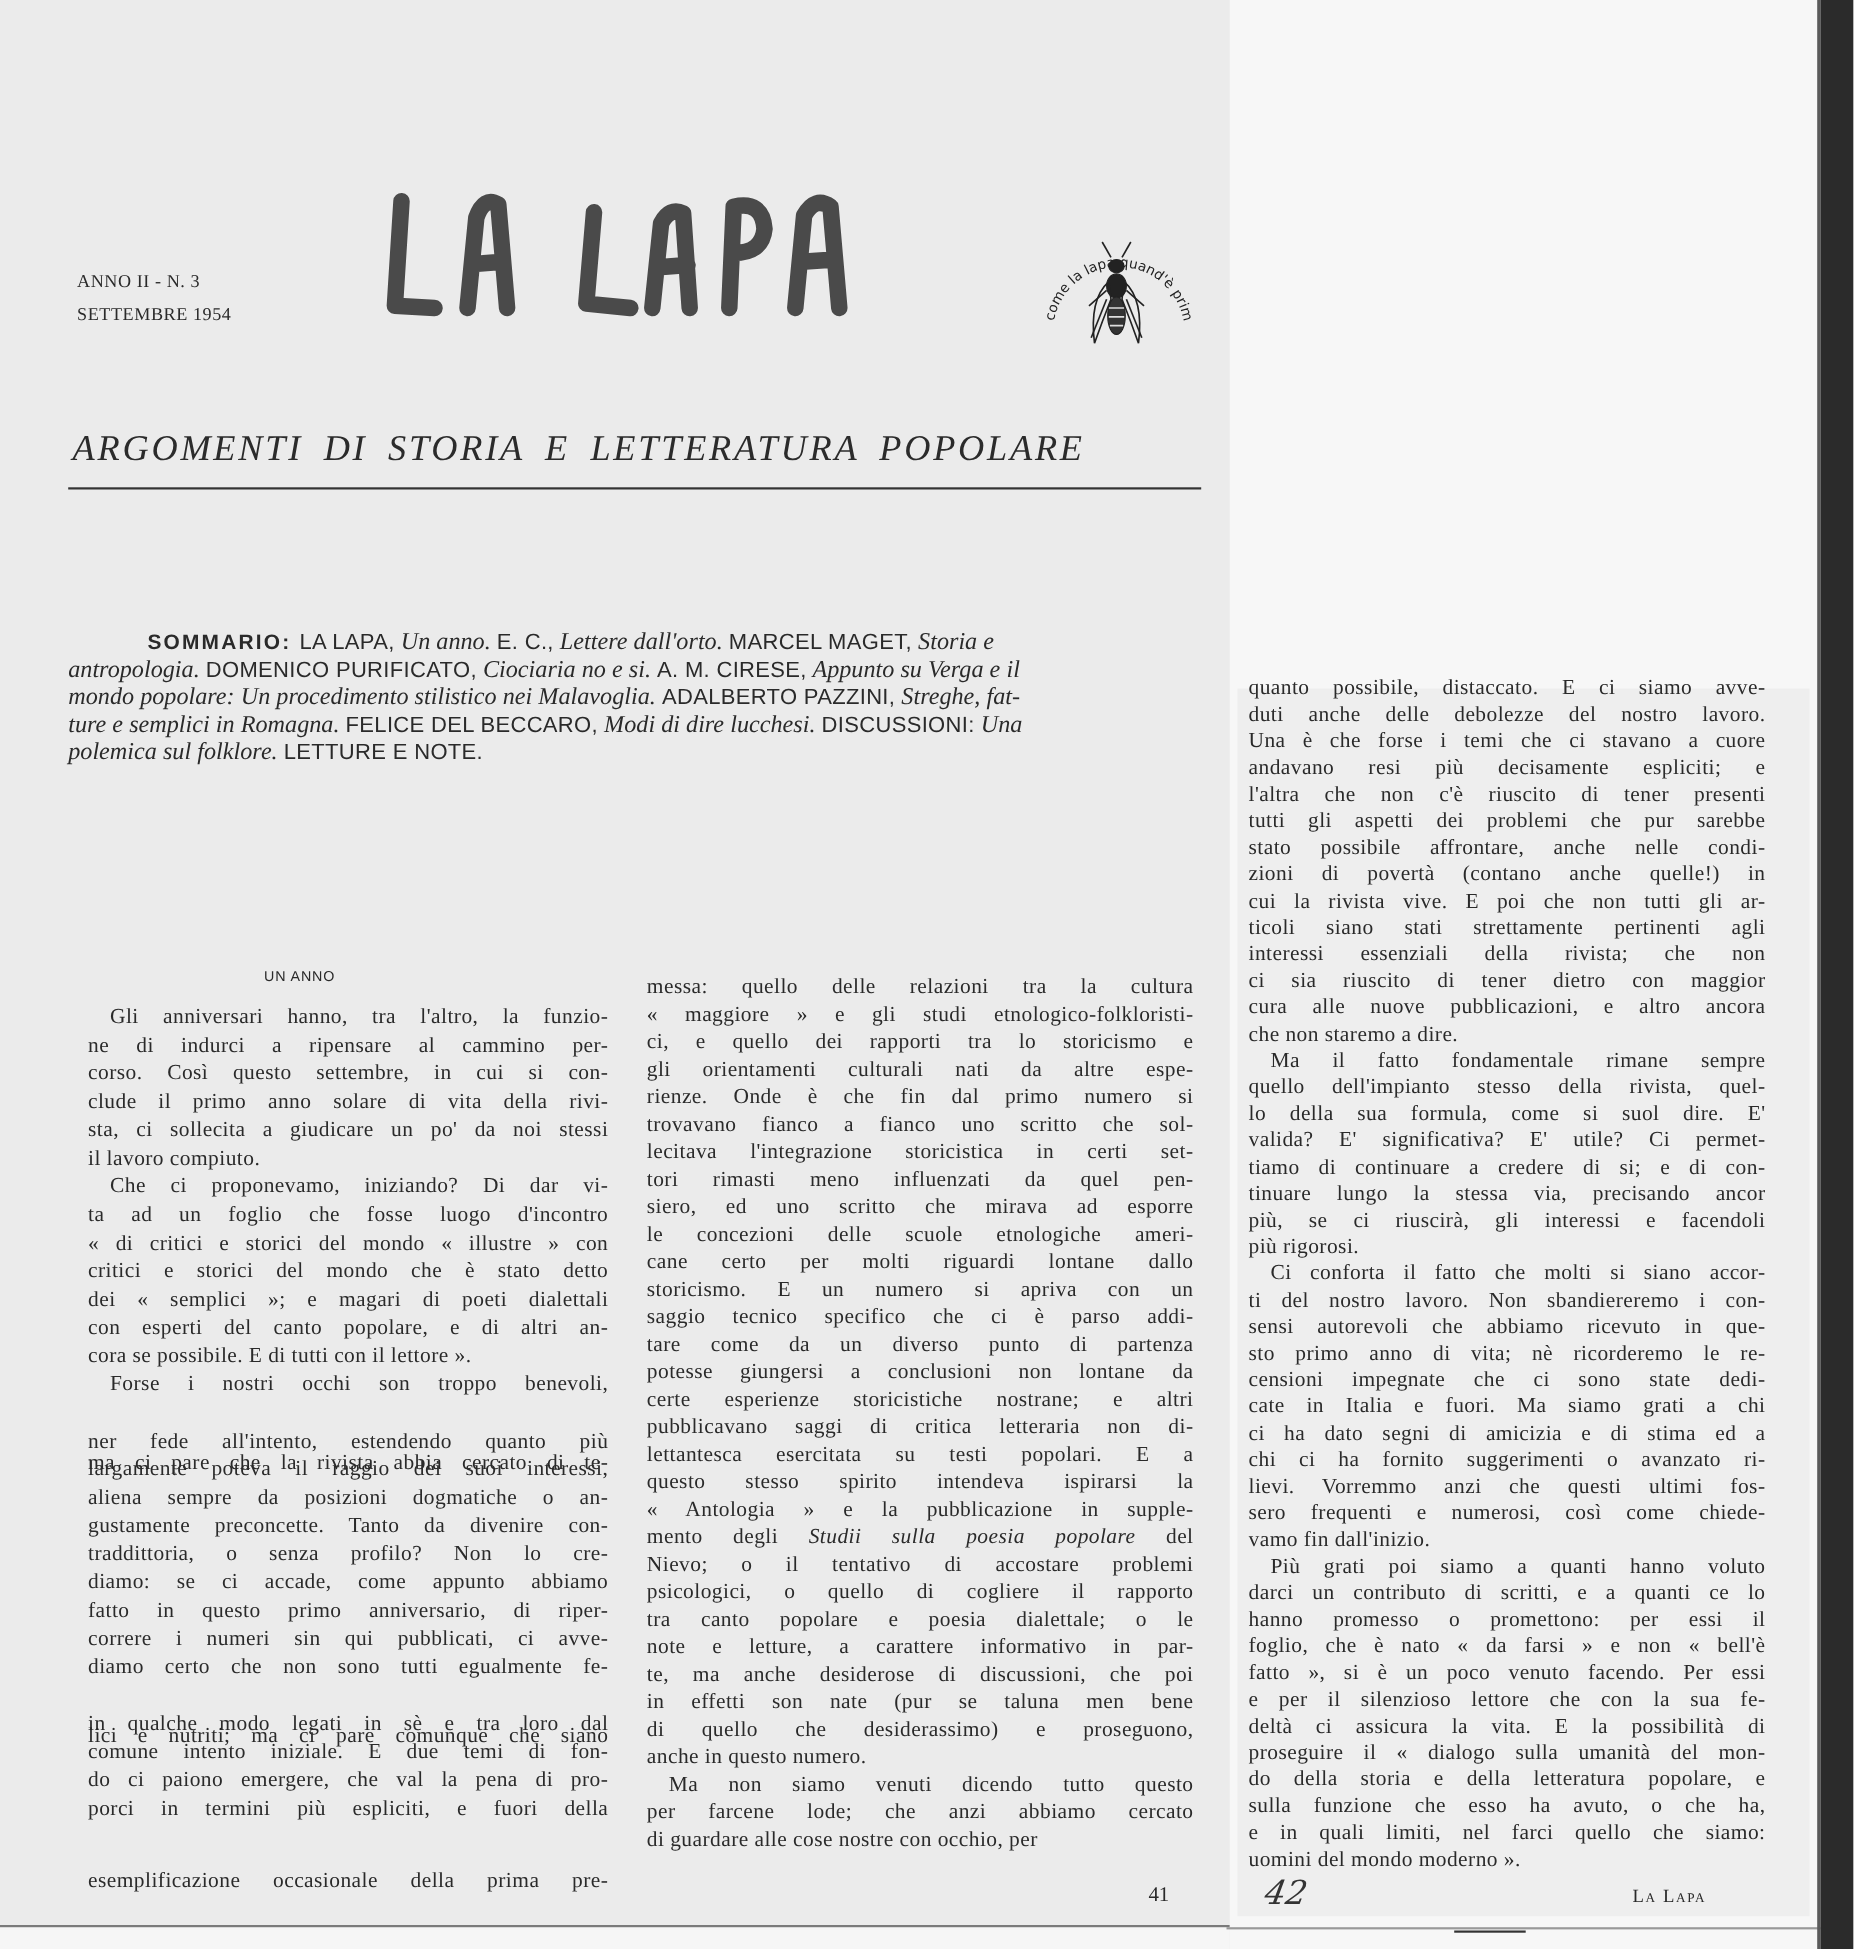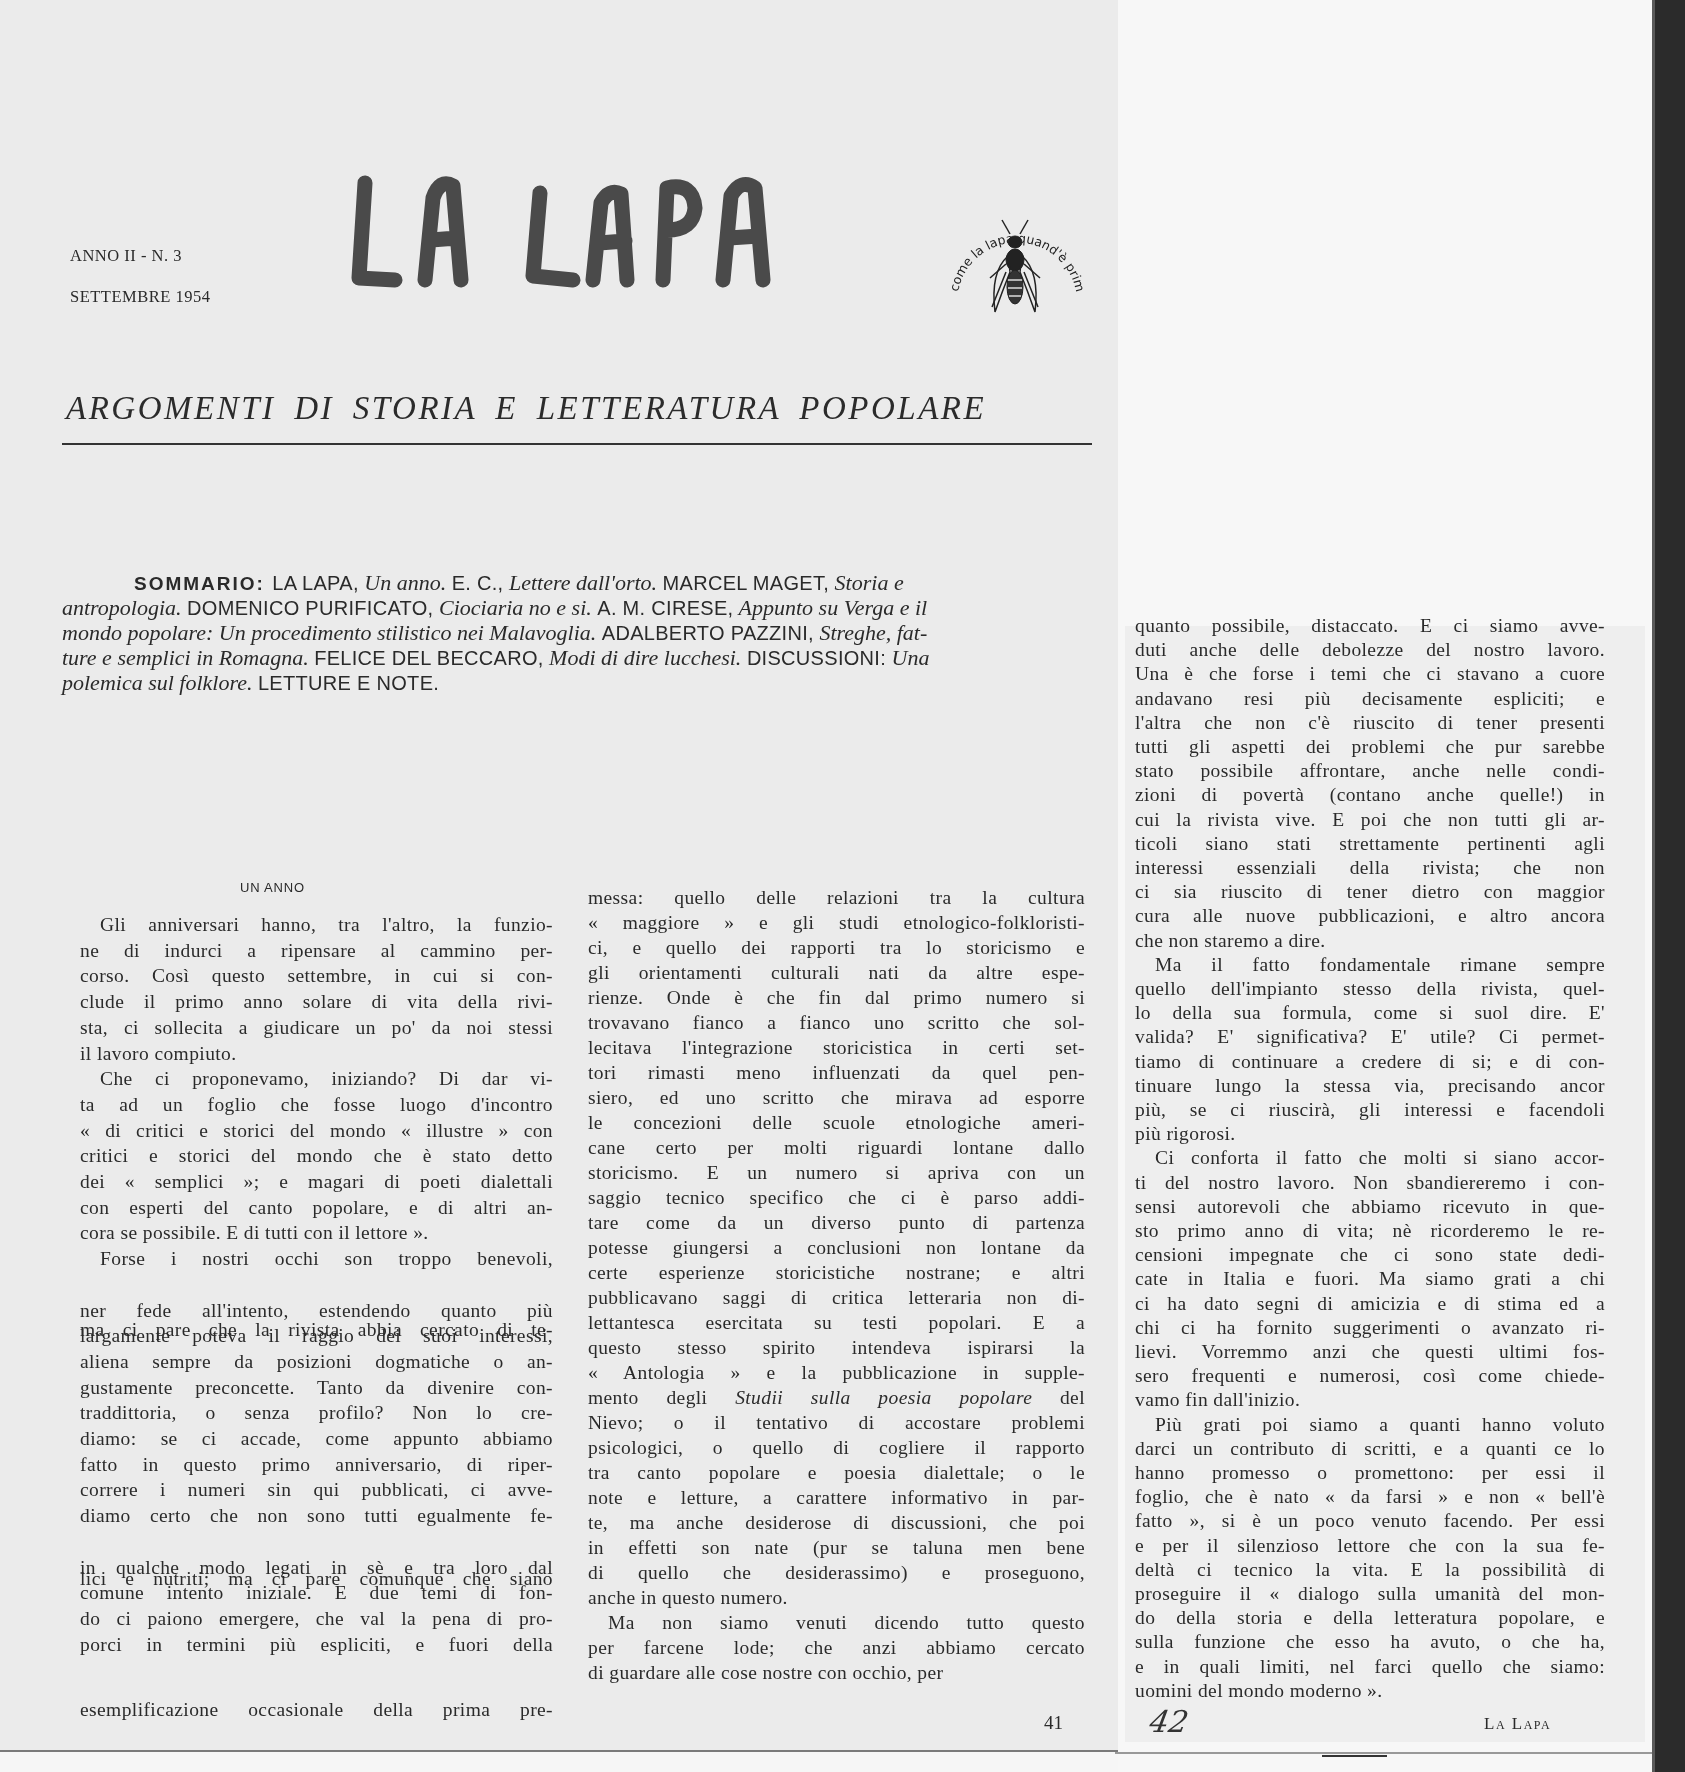--- a/index.html
+++ b/index.html
@@ -68,21 +68,21 @@
 <div class="page-left"></div>
 <div class="page-left-bottom"></div>
 <div class="page-left-edge"></div>
 <div class="page-right"></div>
 <div class="clip-right"></div>
 <div class="clip-right-bottom"></div>
 <div class="dark-edge-inner"></div>
 <div class="dark-edge"></div>
 
 <div class="issue" style="top:246px">ANNO II - N. 3</div>
-<div class="issue" style="top:287px">SETTEMBRE 1954</div>
+<div class="issue" style="top:276px">SETTEMBRE 1954</div>
 
 <div class="title-hand">
   <svg viewBox="0 0 530 130">
     <g fill="none" stroke="#4a4a4a" stroke-width="15" stroke-linecap="round" stroke-linejoin="round">
 
       <path d="M20 15 L14 110 L50 112"></path>
 
       <path d="M80 112 L88 30 Q95 10 108 18 L116 112 M86 72 L112 70"></path>
 
       <path d="M195 25 L188 108 L228 112"></path>
@@ -238,21 +238,21 @@
     <div class="line" style="top: 701.8px; width: 100%;">chi ci ha fornito suggerimenti o avanzato ri-</div>
     <div class="line" style="top: 726px; width: 100%;">lievi. Vorremmo anzi che questi ultimi fos-</div>
     <div class="line" style="top: 750.2px; width: 100%;">sero frequenti e numerosi, così come chiede-</div>
     <div class="line last" style="top: 774.4px; width: 100%;">vamo fin dall'inizio.</div>
     <div class="line indent" style="top: 798.6px; width: 100%;">Più grati poi siamo a quanti hanno voluto</div>
     <div class="line" style="top: 822.8px; width: 100%;">darci un contributo di scritti, e a quanti ce lo</div>
     <div class="line" style="top: 847px; width: 100%;">hanno promesso o promettono: per essi il</div>
     <div class="line" style="top: 871.2px; width: 100%;">foglio, che è nato « da farsi » e non « bell'è</div>
     <div class="line" style="top: 895.4px; width: 100%;">fatto », si è un poco venuto facendo. Per essi</div>
     <div class="line" style="top: 919.6px; width: 100%;">e per il silenzioso lettore che con la sua fe-</div>
-    <div class="line" style="top: 943.8px; width: 100%;">deltà ci tecnico la vita. E la possibilità di</div>
+    <div class="line" style="top: 943.8px; width: 100%;">deltà ci assicura la vita. E la possibilità di</div>
     <div class="line" style="top: 968px; width: 100%;">proseguire il « dialogo sulla umanità del mon-</div>
     <div class="line" style="top: 992.2px; width: 100%;">do della storia e della letteratura popolare, e</div>
     <div class="line" style="top: 1016.4px; width: 100%;">sulla funzione che esso ha avuto, o che ha,</div>
     <div class="line" style="top: 1040.6px; width: 100%;">e in quali limiti, nel farci quello che siamo:</div>
     <div class="line last" style="top: 1064.8px; width: 100%;">uomini del mondo moderno ».</div>
   </div>
 
 <div class="pagenum" style="left:1044px; top:1712px">41</div>
 <div class="handnum" style="left:1150px; top:1704px">42</div>
 <div class="signature" style="left:1484px; top:1714px">La Lapa</div>

